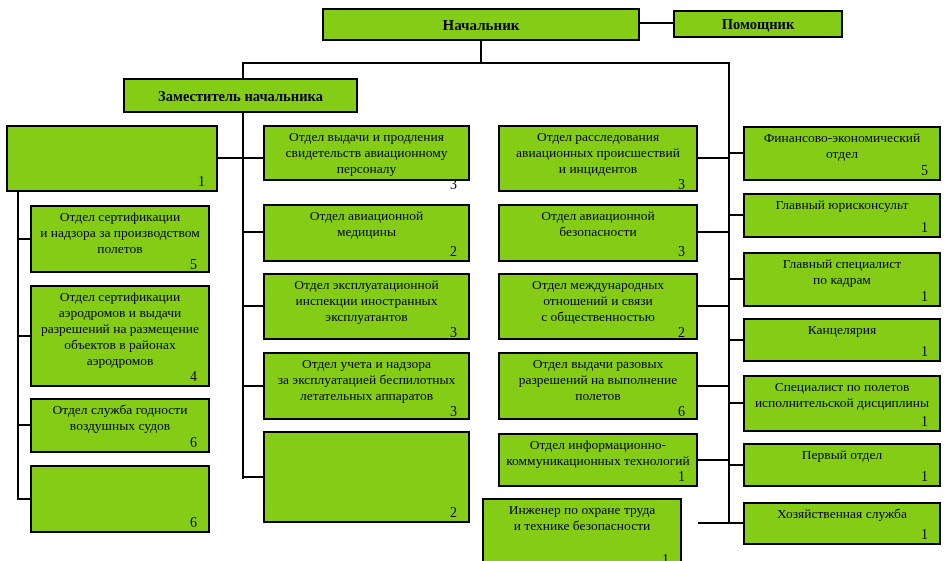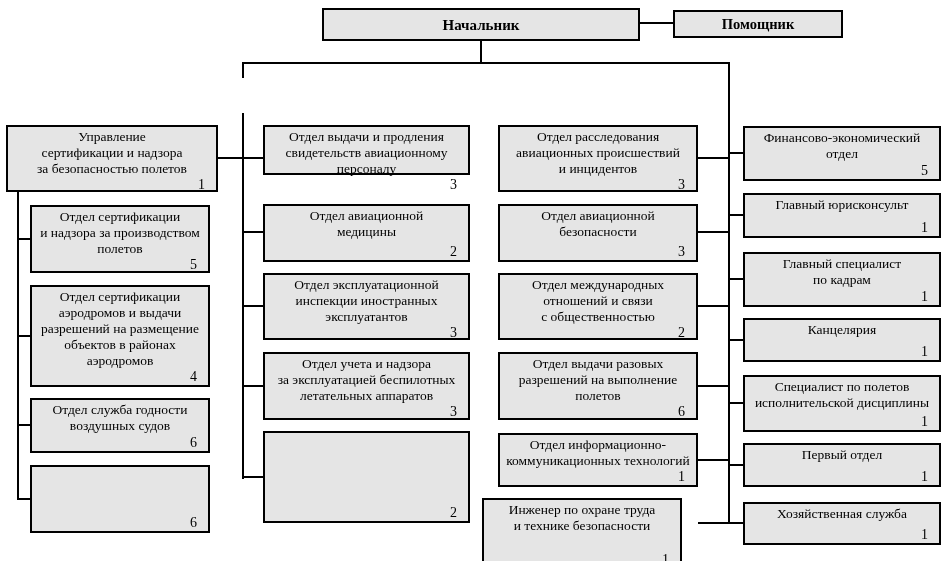--- a/index.html
+++ b/index.html
@@ -9,21 +9,21 @@
     height: 561px;
     background: #ffffff;
     font-family: "Liberation Serif", "DejaVu Serif", serif;
     color: #000000;
     overflow: hidden;
   }
   .box {
     position: absolute;
     box-sizing: border-box;
     border: 2px solid #000000;
-    background: #e5e5e5;
+    background: #84cc16;
     display: flex;
     flex-direction: column;
     align-items: center;
     text-align: center;
     padding: 2px 4px 1px 4px;
   }
   .box .lbl {
     white-space: pre-line;
     font-size: 13.5px;
     line-height: 16px;
@@ -50,25 +50,25 @@
 <body>
 
 <div class="canvas">
 
   <div class="box hdr bold" style="left:322px;top:8px;width:318px;height:33px">
     <div class="lbl">Начальник</div>
   </div>
   <div class="box hdr" style="left:673px;top:10px;width:170px;height:28px">
     <div class="lbl">Помощник</div>
   </div>
+  <div class="box hdr" style="left:123px;top:78px;width:235px;height:35px">
+    <div class="lbl">Заместитель начальника</div>
+  </div>
 
   <div class="box" style="left:6px;top:125px;width:212px;height:67px">
-    <div class="lbl">Управление
-сертификации и надзора
-за безопасностью полетов</div>
     <div class="num">1</div>
   </div>
   <div class="box" style="left:30px;top:205px;width:180px;height:68px">
     <div class="lbl">Отдел сертификации
 и надзора за производством
 полетов</div>
     <div class="num">5</div>
   </div>
   <div class="box" style="left:30px;top:285px;width:180px;height:102px">
     <div class="lbl">Отдел сертификации
@@ -80,21 +80,21 @@
   </div>
   <div class="box" style="left:30px;top:398px;width:180px;height:55px">
     <div class="lbl">Отдел служба годности
 воздушных судов</div>
     <div class="num">6</div>
   </div>
   <div class="box" style="left:30px;top:465px;width:180px;height:68px">
     <div class="num">6</div>
   </div>
 
-  <div class="box" style="left:263px;top:125px;width:207px;height:50px">
+  <div class="box" style="left:263px;top:125px;width:207px;height:56px">
     <div class="lbl">Отдел выдачи и продления
 свидетельств авиационному
 персоналу</div>
     <div class="num">3</div>
   </div>
   <div class="box" style="left:263px;top:204px;width:207px;height:58px">
     <div class="lbl">Отдел авиационной
 медицины</div>
     <div class="num">2</div>
   </div>

